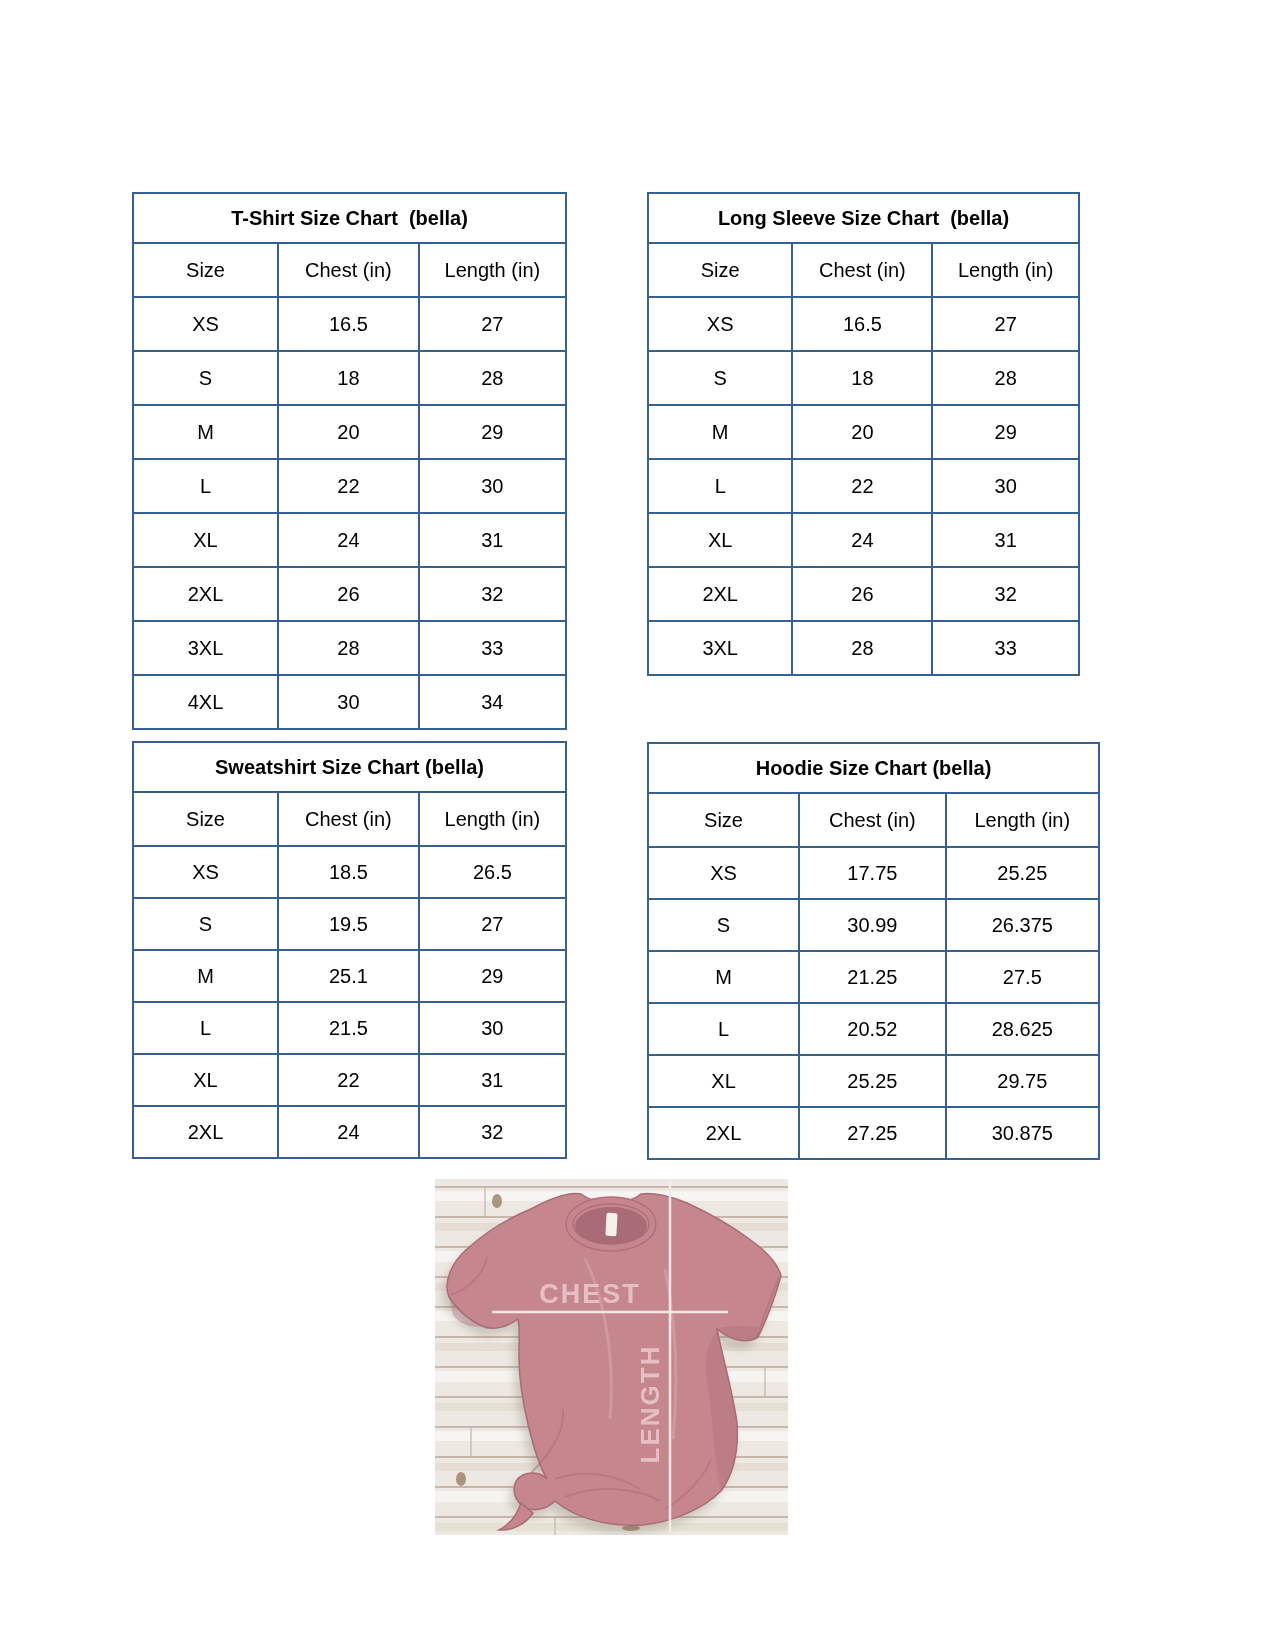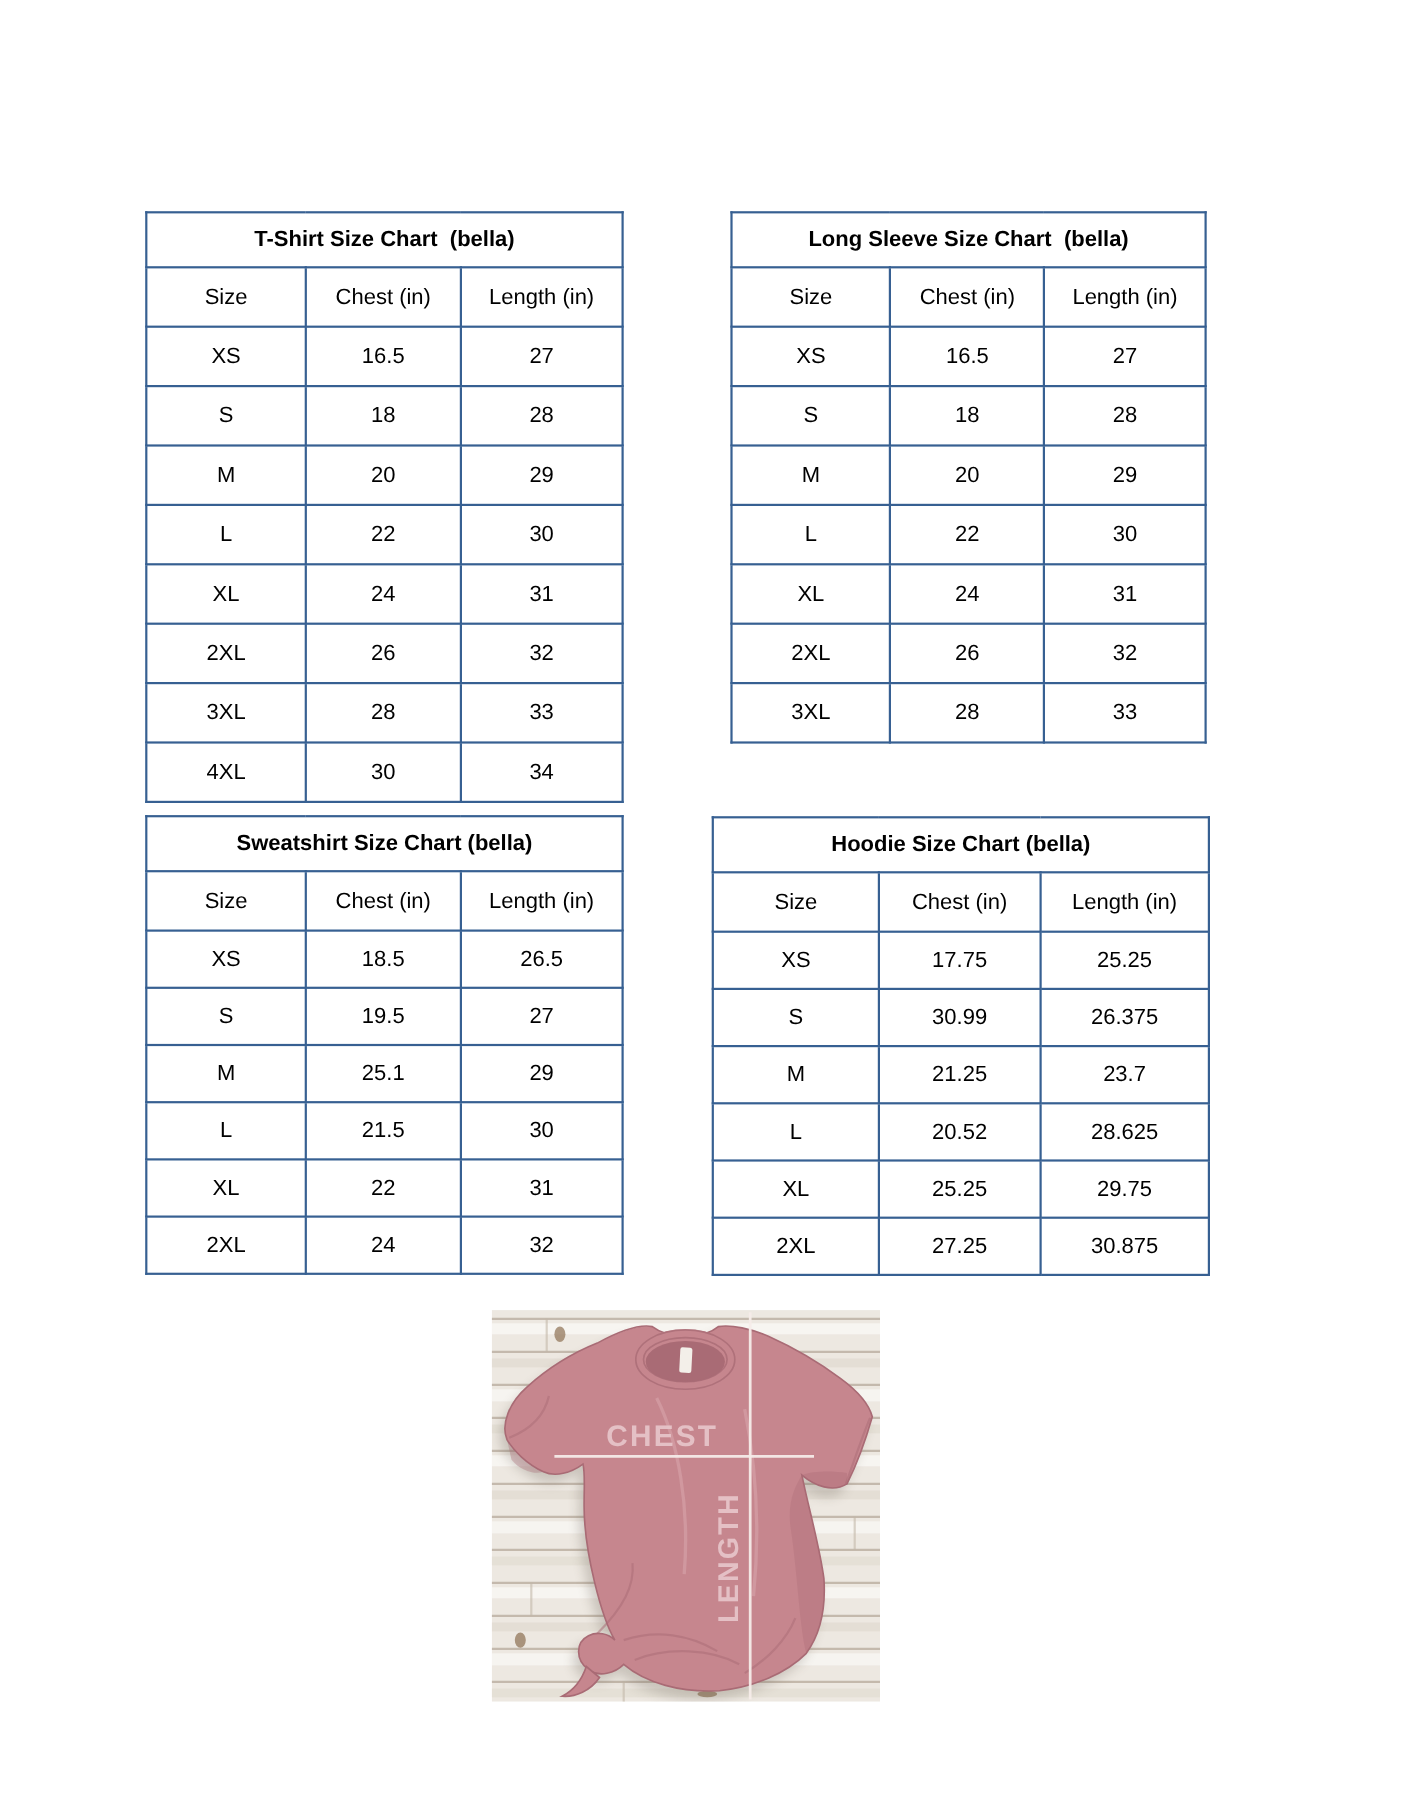--- a/index.html
+++ b/index.html
@@ -6,21 +6,21 @@
   .page{
     position:relative;
     width:1275px;
     height:1650px;
     background:#ffffff;
     font-family:"Liberation Sans", sans-serif;
     overflow:hidden;
   }
   .table-slot{position:absolute;}
   .slot-0{left:132px;top:192px;width:435px;}
-  .slot-1{left:664px;top:192px;width:433px;}
+  .slot-1{left:647px;top:192px;width:433px;}
   .slot-2{left:132px;top:741px;width:435px;}
   .slot-3{left:647px;top:742px;width:453px;}
 
   table.size-chart{
     border-collapse:collapse;
     width:100%;
     table-layout:fixed;
     color:var(--table-text,#000);
     background:#ffffff;
   }
@@ -41,21 +41,21 @@
   }
   table.size-chart th.colhead{height:52px;}
   .rows-52 tbody td{height:52px;}
   .rows-50 tbody td{height:50px;}
   col.c1{width:33.5%;} col.c2{width:32.5%;} col.c3{width:34%;}
 
   figure.photo{
     position:absolute;
     left:435px;top:1179px;
     width:353px;height:252px;
-    margin:12px;padding:0;
+    margin:0;padding:0;
   }
   figure.photo svg{display:block;}
 </style>
 </head>
 <body>
 
 <div class="page">
 
   <div class="table-slot slot-0 rows-52">
       <table class="size-chart">
@@ -249,21 +249,21 @@
             <td>25.25</td>
           </tr>
           <tr>
             <td>S</td>
             <td>30.99</td>
             <td>26.375</td>
           </tr>
           <tr>
             <td>M</td>
             <td>21.25</td>
-            <td>23.7</td>
+            <td>27.5</td>
           </tr>
           <tr>
             <td>L</td>
             <td>20.52</td>
             <td>28.625</td>
           </tr>
           <tr>
             <td>XL</td>
             <td>25.25</td>
             <td>29.75</td>

